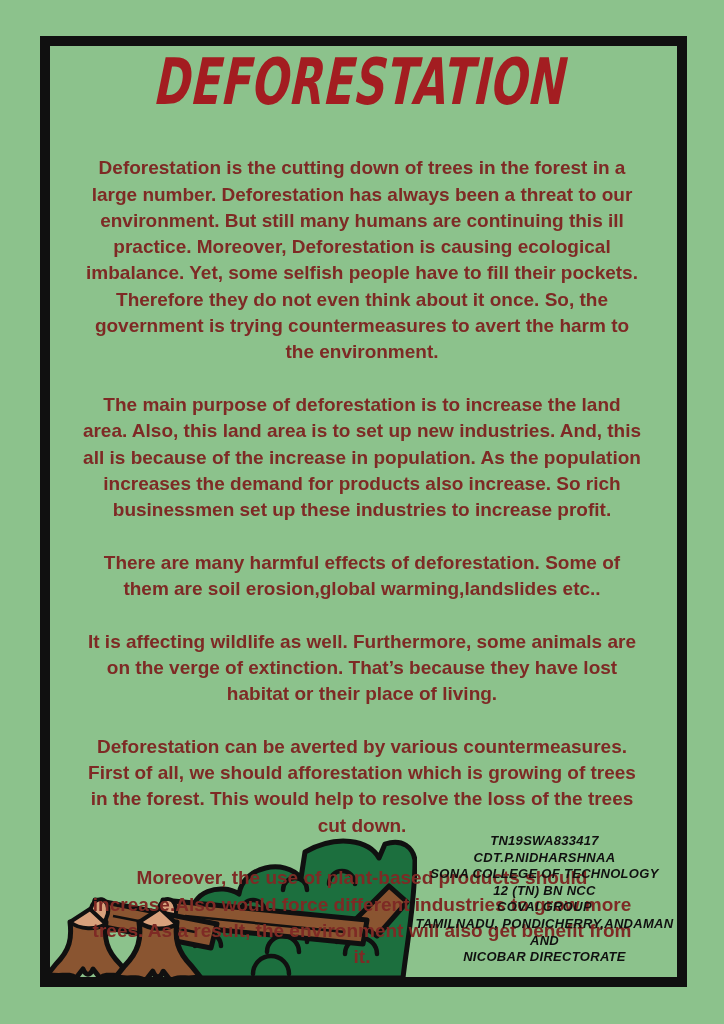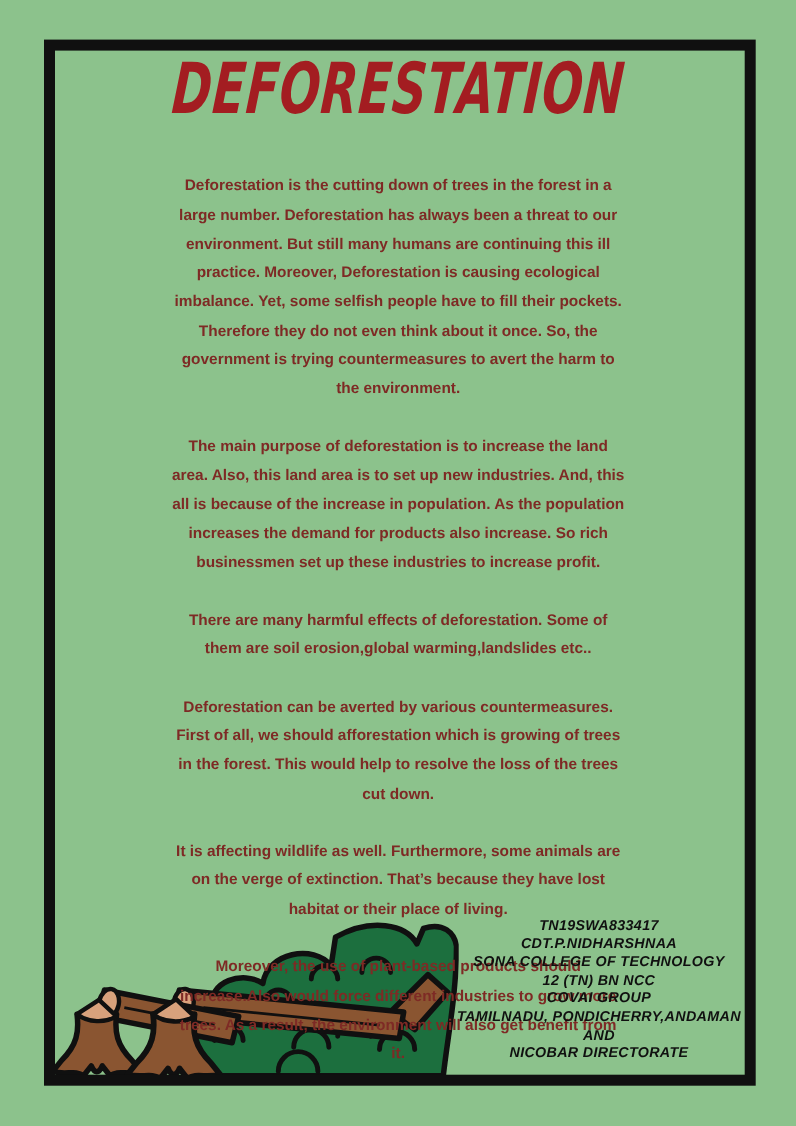--- a/index.html
+++ b/index.html
@@ -26,21 +26,21 @@
     font-family:"DejaVu Sans", sans-serif;
     font-style:italic;font-weight:900;font-size:64px;line-height:68px;
     color:#a31d21;letter-spacing:1px;
     transform:scaleX(0.68) skewX(-6deg);
     transform-origin:center;
     white-space:nowrap;
   }
   .body-text{
     position:absolute;left:57px;top:129px;width:610px;z-index:2;
     text-align:center;color:#7e2a25;
-    font-weight:bold;font-size:14px;line-height:26.3px;
+    font-weight:bold;font-size:19px;line-height:26.3px;
     white-space:pre-line;
   }
   .body-text p{margin:0;padding:0;}
   .credits{
     position:absolute;left:412px;top:833px;width:265px;z-index:3;
     text-align:center;color:#101010;
     font-style:italic;font-weight:bold;font-size:13px;line-height:16.6px;
     letter-spacing:0.3px;white-space:pre-line;
   }
   .illustration{
@@ -65,27 +65,27 @@
 Therefore they do not even think about it once. So, the
 government is trying countermeasures to avert the harm to
 the environment.</p>
     <p>The main purpose of deforestation is to increase the land
 area. Also, this land area is to set up new industries. And, this
 all is because of the increase in population. As the population
 increases the demand for products also increase. So rich
 businessmen set up these industries to increase profit.</p>
     <p>There are many harmful effects of deforestation. Some of
 them are soil erosion,global warming,landslides etc..</p>
+    <p>It is affecting wildlife as well. Furthermore, some animals are
+on the verge of extinction. That’s because they have lost
+habitat or their place of living.</p>
     <p>Deforestation can be averted by various countermeasures.
 First of all, we should afforestation which is growing of trees
 in the forest. This would help to resolve the loss of the trees
 cut down.</p>
-    <p>It is affecting wildlife as well. Furthermore, some animals are
-on the verge of extinction. That’s because they have lost
-habitat or their place of living.</p>
     <p>Moreover, the use of plant-based products should
 increase.Also would force different industries to grow more
 trees. As a result, the environment will also get benefit from
 it.</p>
   </div>
 
   <svg class="illustration" viewBox="0 0 372 156" xmlns="http://www.w3.org/2000/svg">
 
     <g>
       <path d="M134 156

